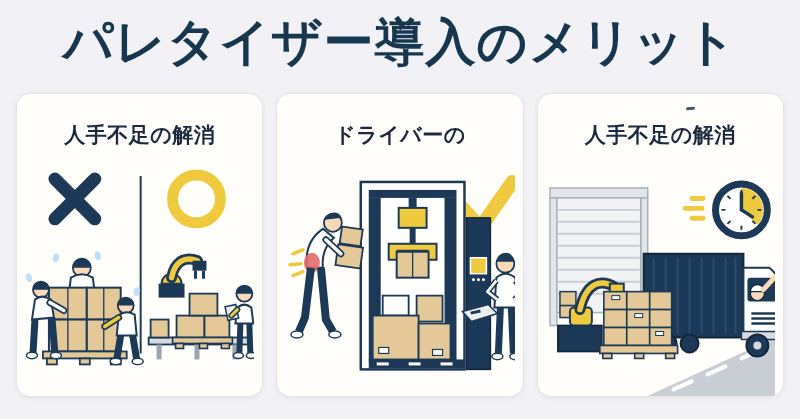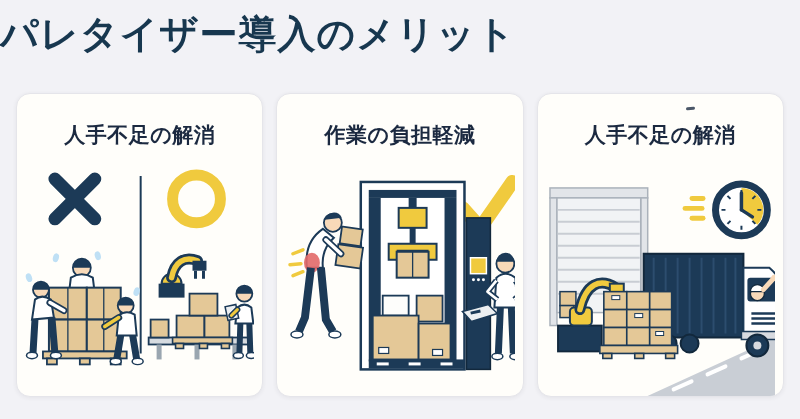--- a/index.html
+++ b/index.html
@@ -4,21 +4,21 @@
 <style>
   html,body{margin:0;padding:0;}
   body{
     width:800px;height:419px;overflow:hidden;
     background:#f2f2f6;
     font-family:"Liberation Sans","DejaVu Sans",sans-serif;
   }
   .page{position:relative;width:800px;height:419px;}
   .main-title{
     position:absolute;top:12px;left:0;right:0;margin:0;
-    font-size:38px;font-weight:800;
+    text-align:center;font-size:50px;font-weight:800;
     color:#17374f;letter-spacing:1px;line-height:1.2;
   }
   .cards{
     position:absolute;top:93px;left:16px;right:16px;height:304px;
     display:flex;gap:13px;
   }
   .card{
     flex:1;min-width:0;position:relative;
     background:#fffefa;border:1px solid #e5e5ea;border-radius:14px;
     box-shadow:0 1px 4px rgba(40,40,60,.07);
@@ -149,21 +149,21 @@
               <ellipse cx="214" cy="188" rx="5" ry="3" fill="#ffffff" stroke="#1c3a57" stroke-width="1.5"></ellipse>
               <ellipse cx="227" cy="188" rx="5" ry="3" fill="#ffffff" stroke="#1c3a57" stroke-width="1.5"></ellipse>
             </g>
           </g>
         </svg>
       </div>
     </div>
 
     <div class="card">
       <div class="card-title">
-        <span>作業の負担軽減</span>
+        <span>ドライバーの</span>
       </div>
       <div class="illus">
         <svg viewBox="0 0 230 235" preserveAspectRatio="xMidYMax meet">
 
           <path d="M178 40 L196 60 L228 14" stroke="#f0ca3e" stroke-width="14" fill="none" stroke-linecap="round" stroke-linejoin="round"></path>
 
           <g>
             <rect x="76" y="14" width="104" height="188" fill="#ffffff" stroke="#1c3a57" stroke-width="2.5"></rect>
             <rect x="84" y="22" width="88" height="8" fill="#1c3a57"></rect>
             <rect x="84" y="30" width="12" height="164" fill="#1c3a57"></rect>

